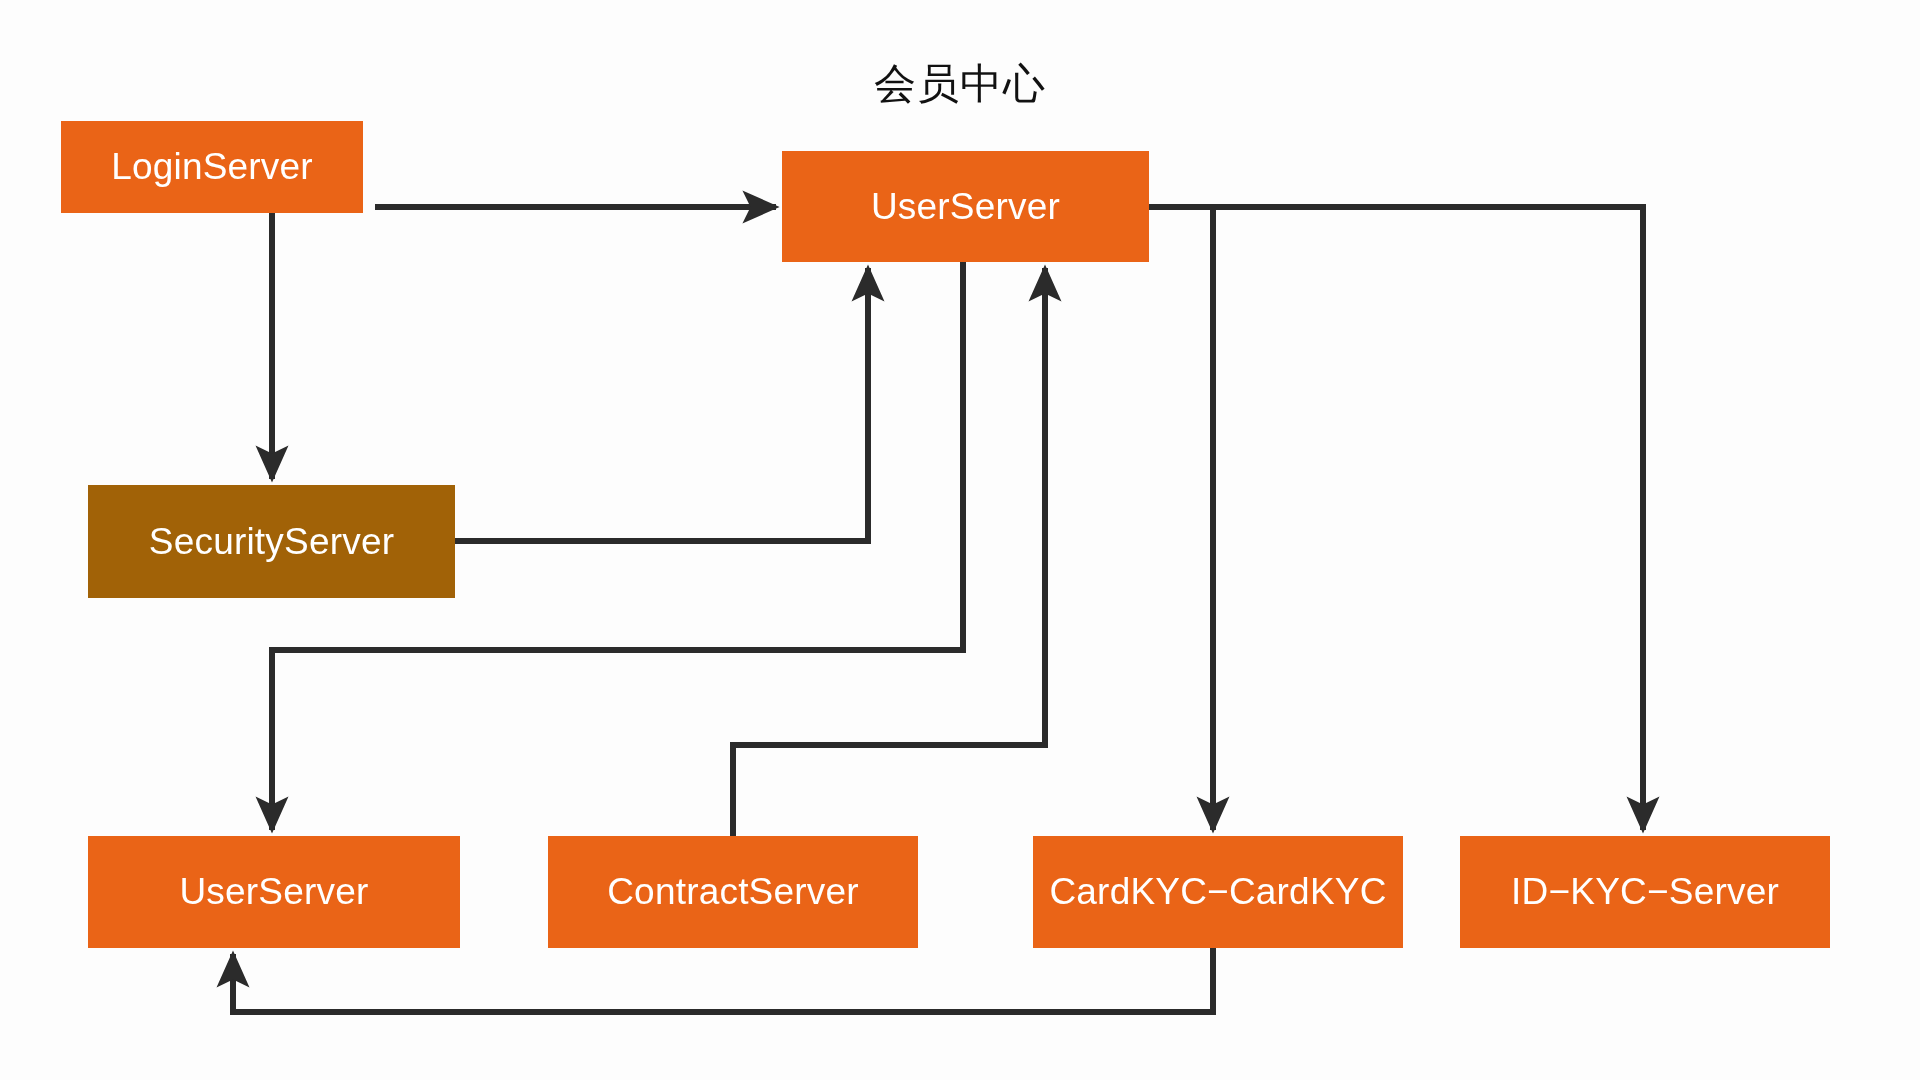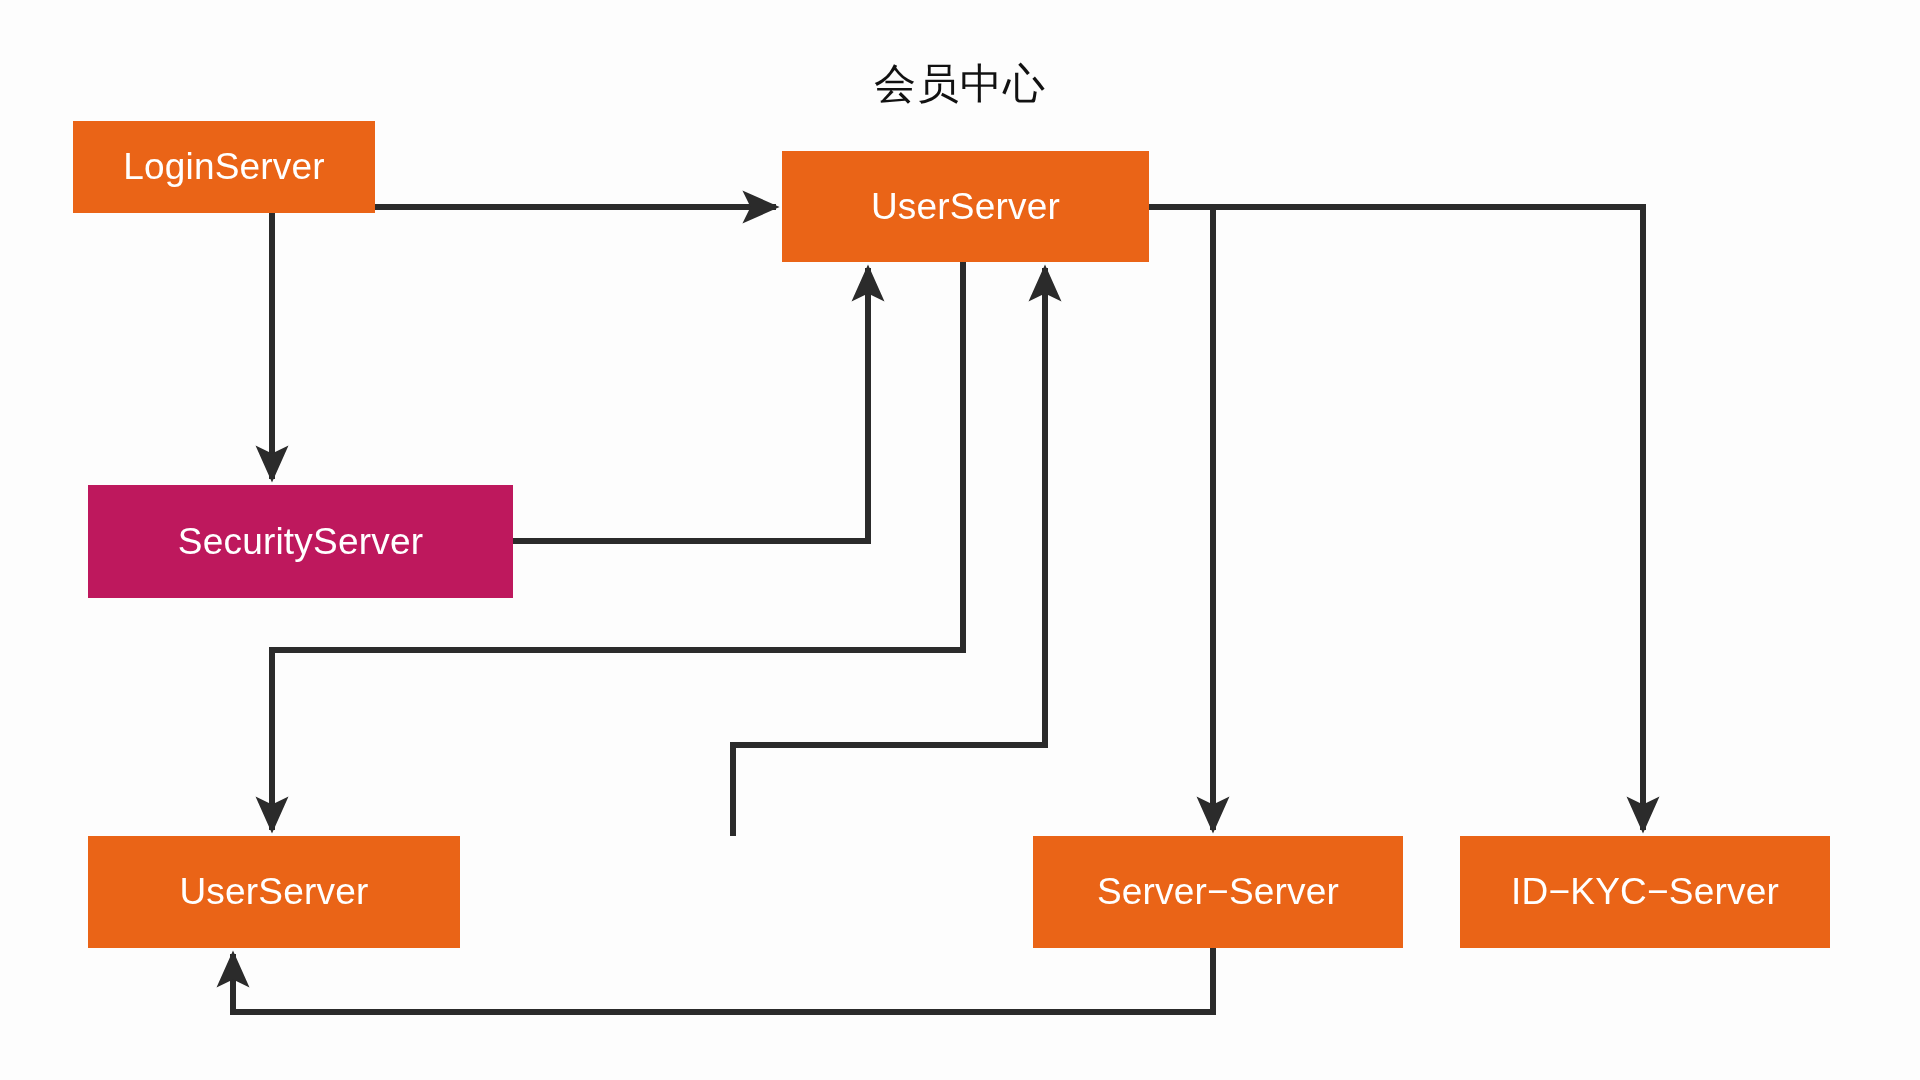--- a/index.html
+++ b/index.html
@@ -87,32 +87,35 @@
 
     <path class="edge-path" marker-end="url(#arrowhead)" d="M 733,836 L 733,745 L 1045,745 L 1045,268" stroke="#2b2b2b"></path>
 
     <path class="edge-path" marker-end="url(#arrowhead)" d="M 1149,207 L 1213,207 L 1213,830" stroke="#2b2b2b"></path>
 
     <path class="edge-path" marker-end="url(#arrowhead)" d="M 1149,207 L 1643,207 L 1643,830" stroke="#2b2b2b"></path>
 
     <path class="edge-path" marker-end="url(#arrowhead)" d="M 1213,948 L 1213,1012 L 233,1012 L 233,954" stroke="#2b2b2b"></path>
   </svg>
 
-  <div class="node" style="left: 73px; top: 121px; width: 302px; height: 92px; background: rgb(234, 100, 23); color: rgb(255, 255, 255);">
+  <div class="node" style="left: 61px; top: 121px; width: 302px; height: 92px; background: rgb(234, 100, 23); color: rgb(255, 255, 255);">
     <span class="node-label">LoginServer</span>
   </div>
   <div class="node" style="left: 782px; top: 151px; width: 367px; height: 111px; background: rgb(234, 100, 23); color: rgb(255, 255, 255);">
     <span class="node-label">UserServer</span>
   </div>
-  <div class="node" style="left: 88px; top: 485px; width: 425px; height: 113px; background: #be185d; color: rgb(255, 255, 255);">
+  <div class="node" style="left: 88px; top: 485px; width: 367px; height: 113px; background: #a16207; color: rgb(255, 255, 255);">
     <span class="node-label">SecurityServer</span>
   </div>
   <div class="node" style="left: 88px; top: 836px; width: 372px; height: 112px; background: rgb(234, 100, 23); color: rgb(255, 255, 255);">
     <span class="node-label">UserServer</span>
   </div>
+  <div class="node" style="left: 548px; top: 836px; width: 370px; height: 112px; background: rgb(234, 100, 23); color: rgb(255, 255, 255);">
+    <span class="node-label">ContractServer</span>
+  </div>
   <div class="node" style="left: 1033px; top: 836px; width: 370px; height: 112px; background: rgb(234, 100, 23); color: rgb(255, 255, 255);">
-    <span class="node-label">Server−Server</span>
+    <span class="node-label">CardKYC−CardKYC</span>
   </div>
   <div class="node" style="left: 1460px; top: 836px; width: 370px; height: 112px; background: rgb(234, 100, 23); color: rgb(255, 255, 255);">
     <span class="node-label">ID−KYC−Server</span>
   </div>
 
 </div>
 
 </body></html>

